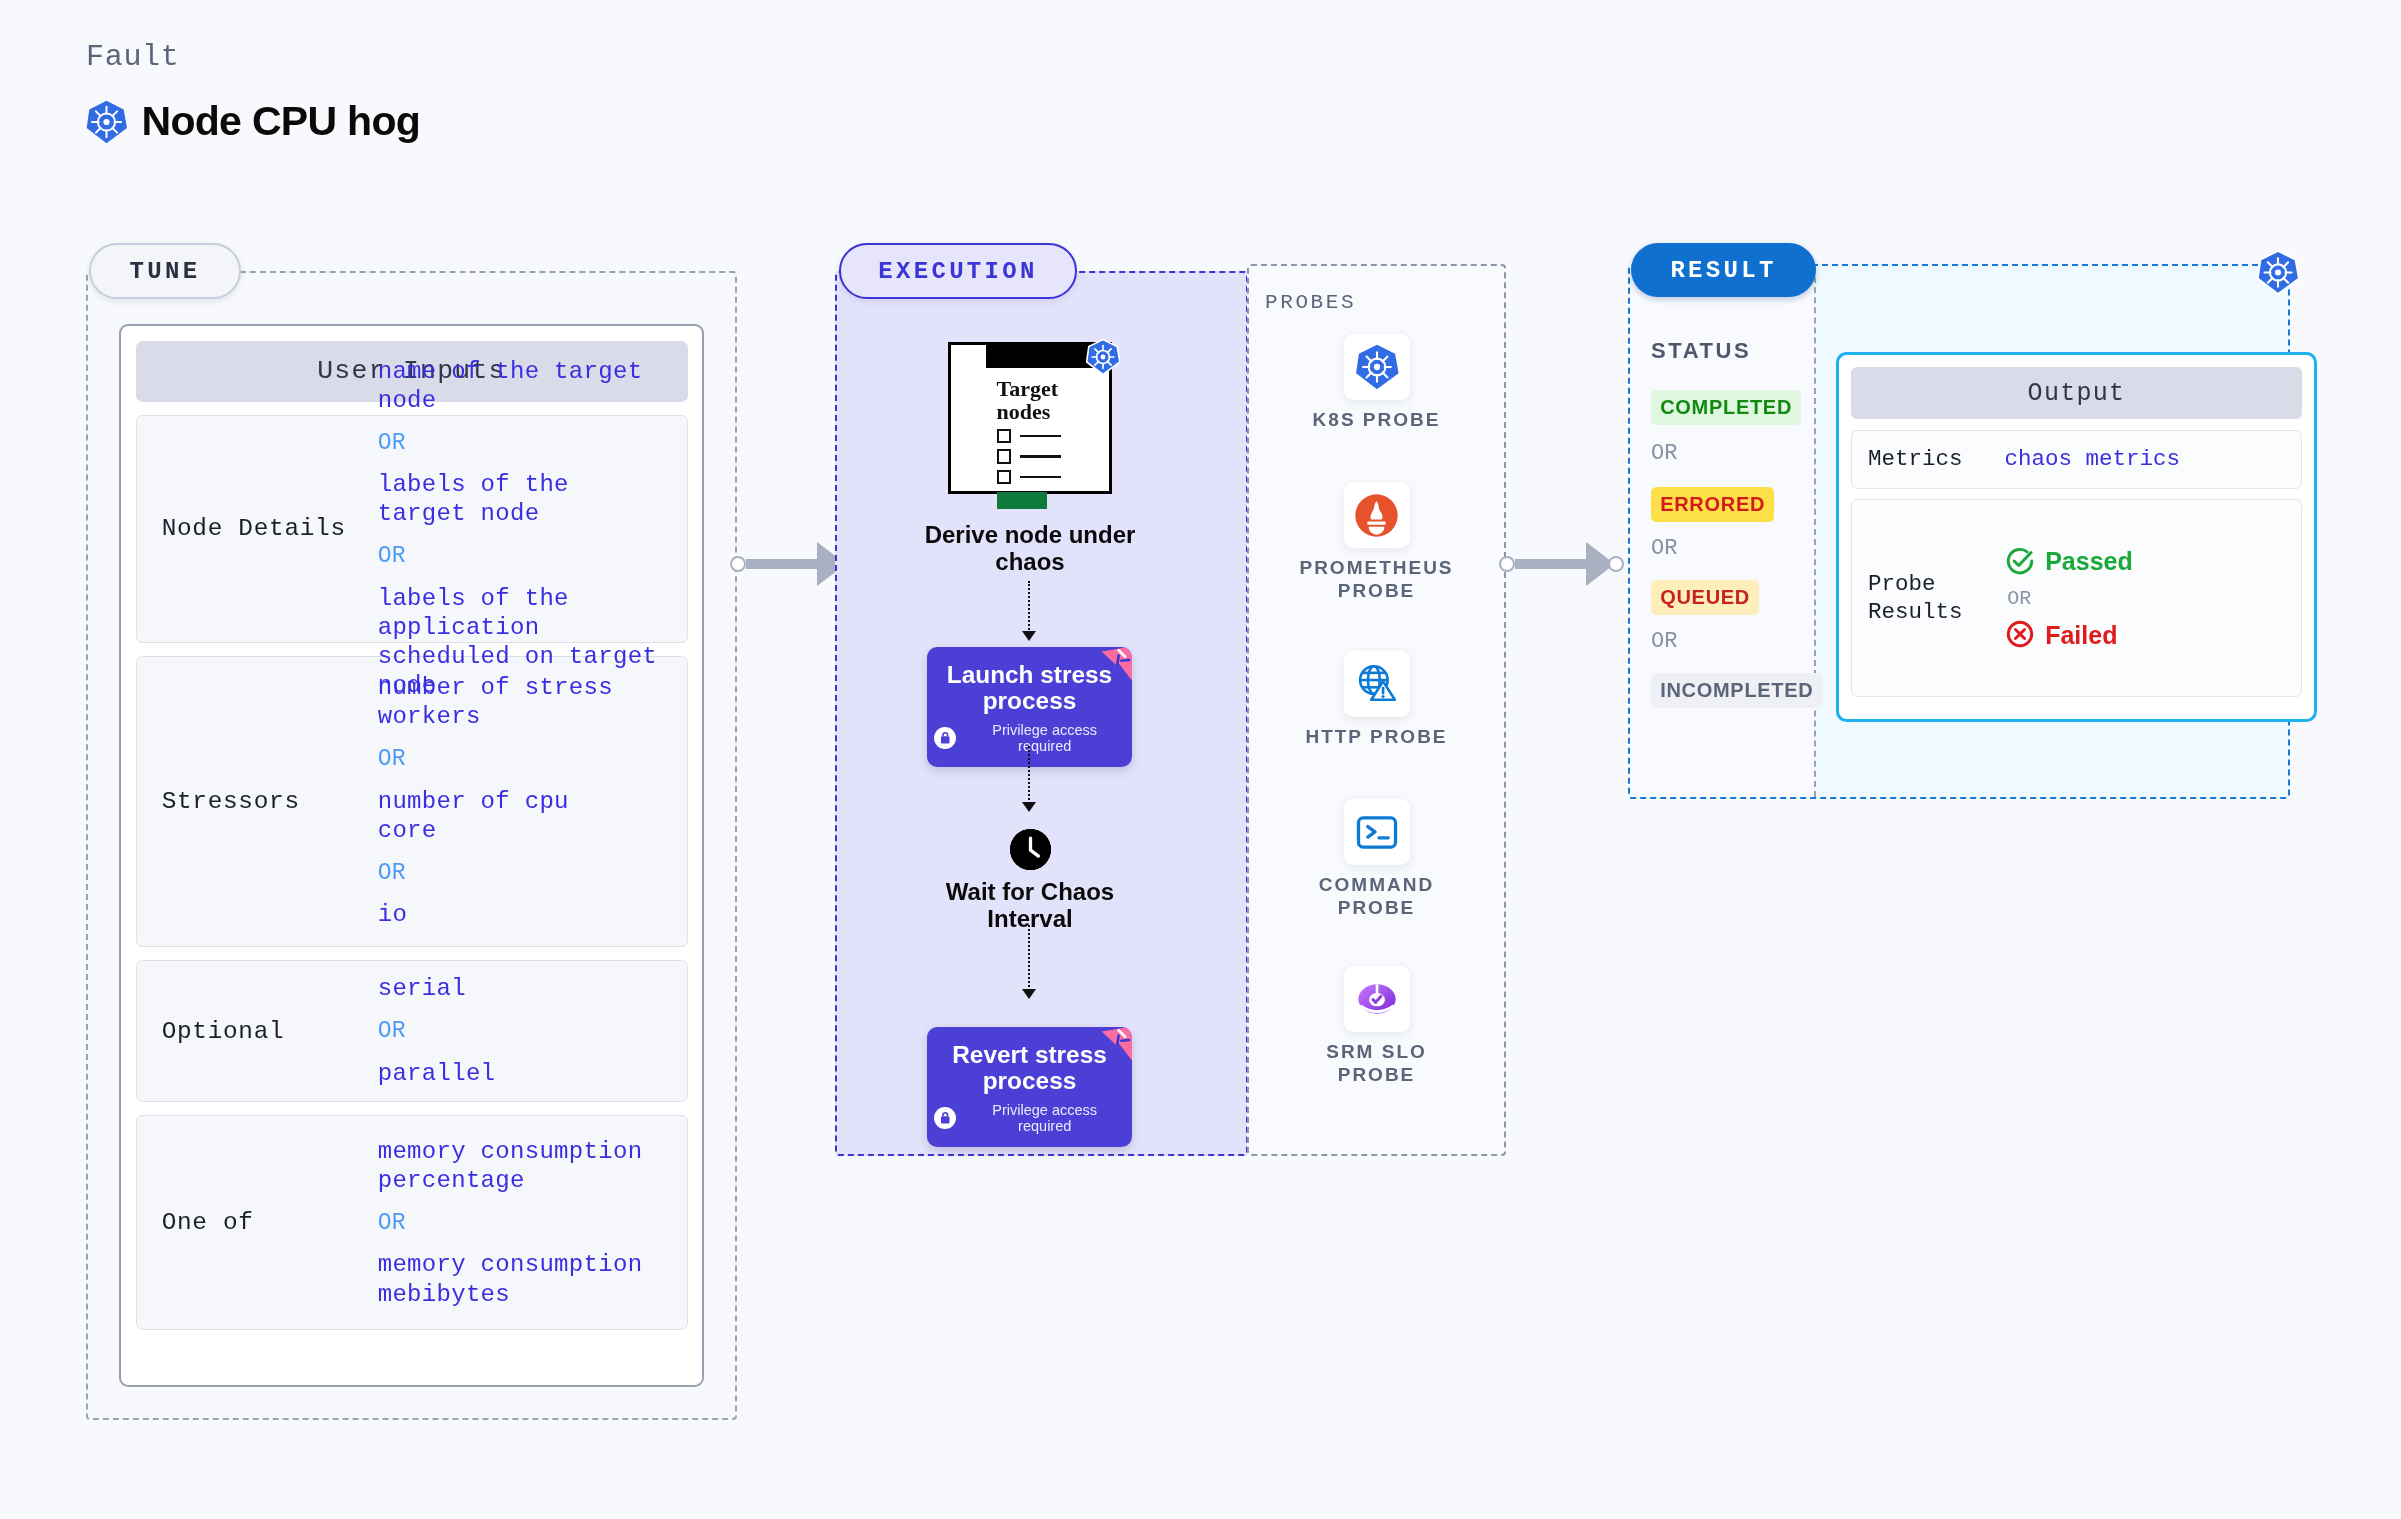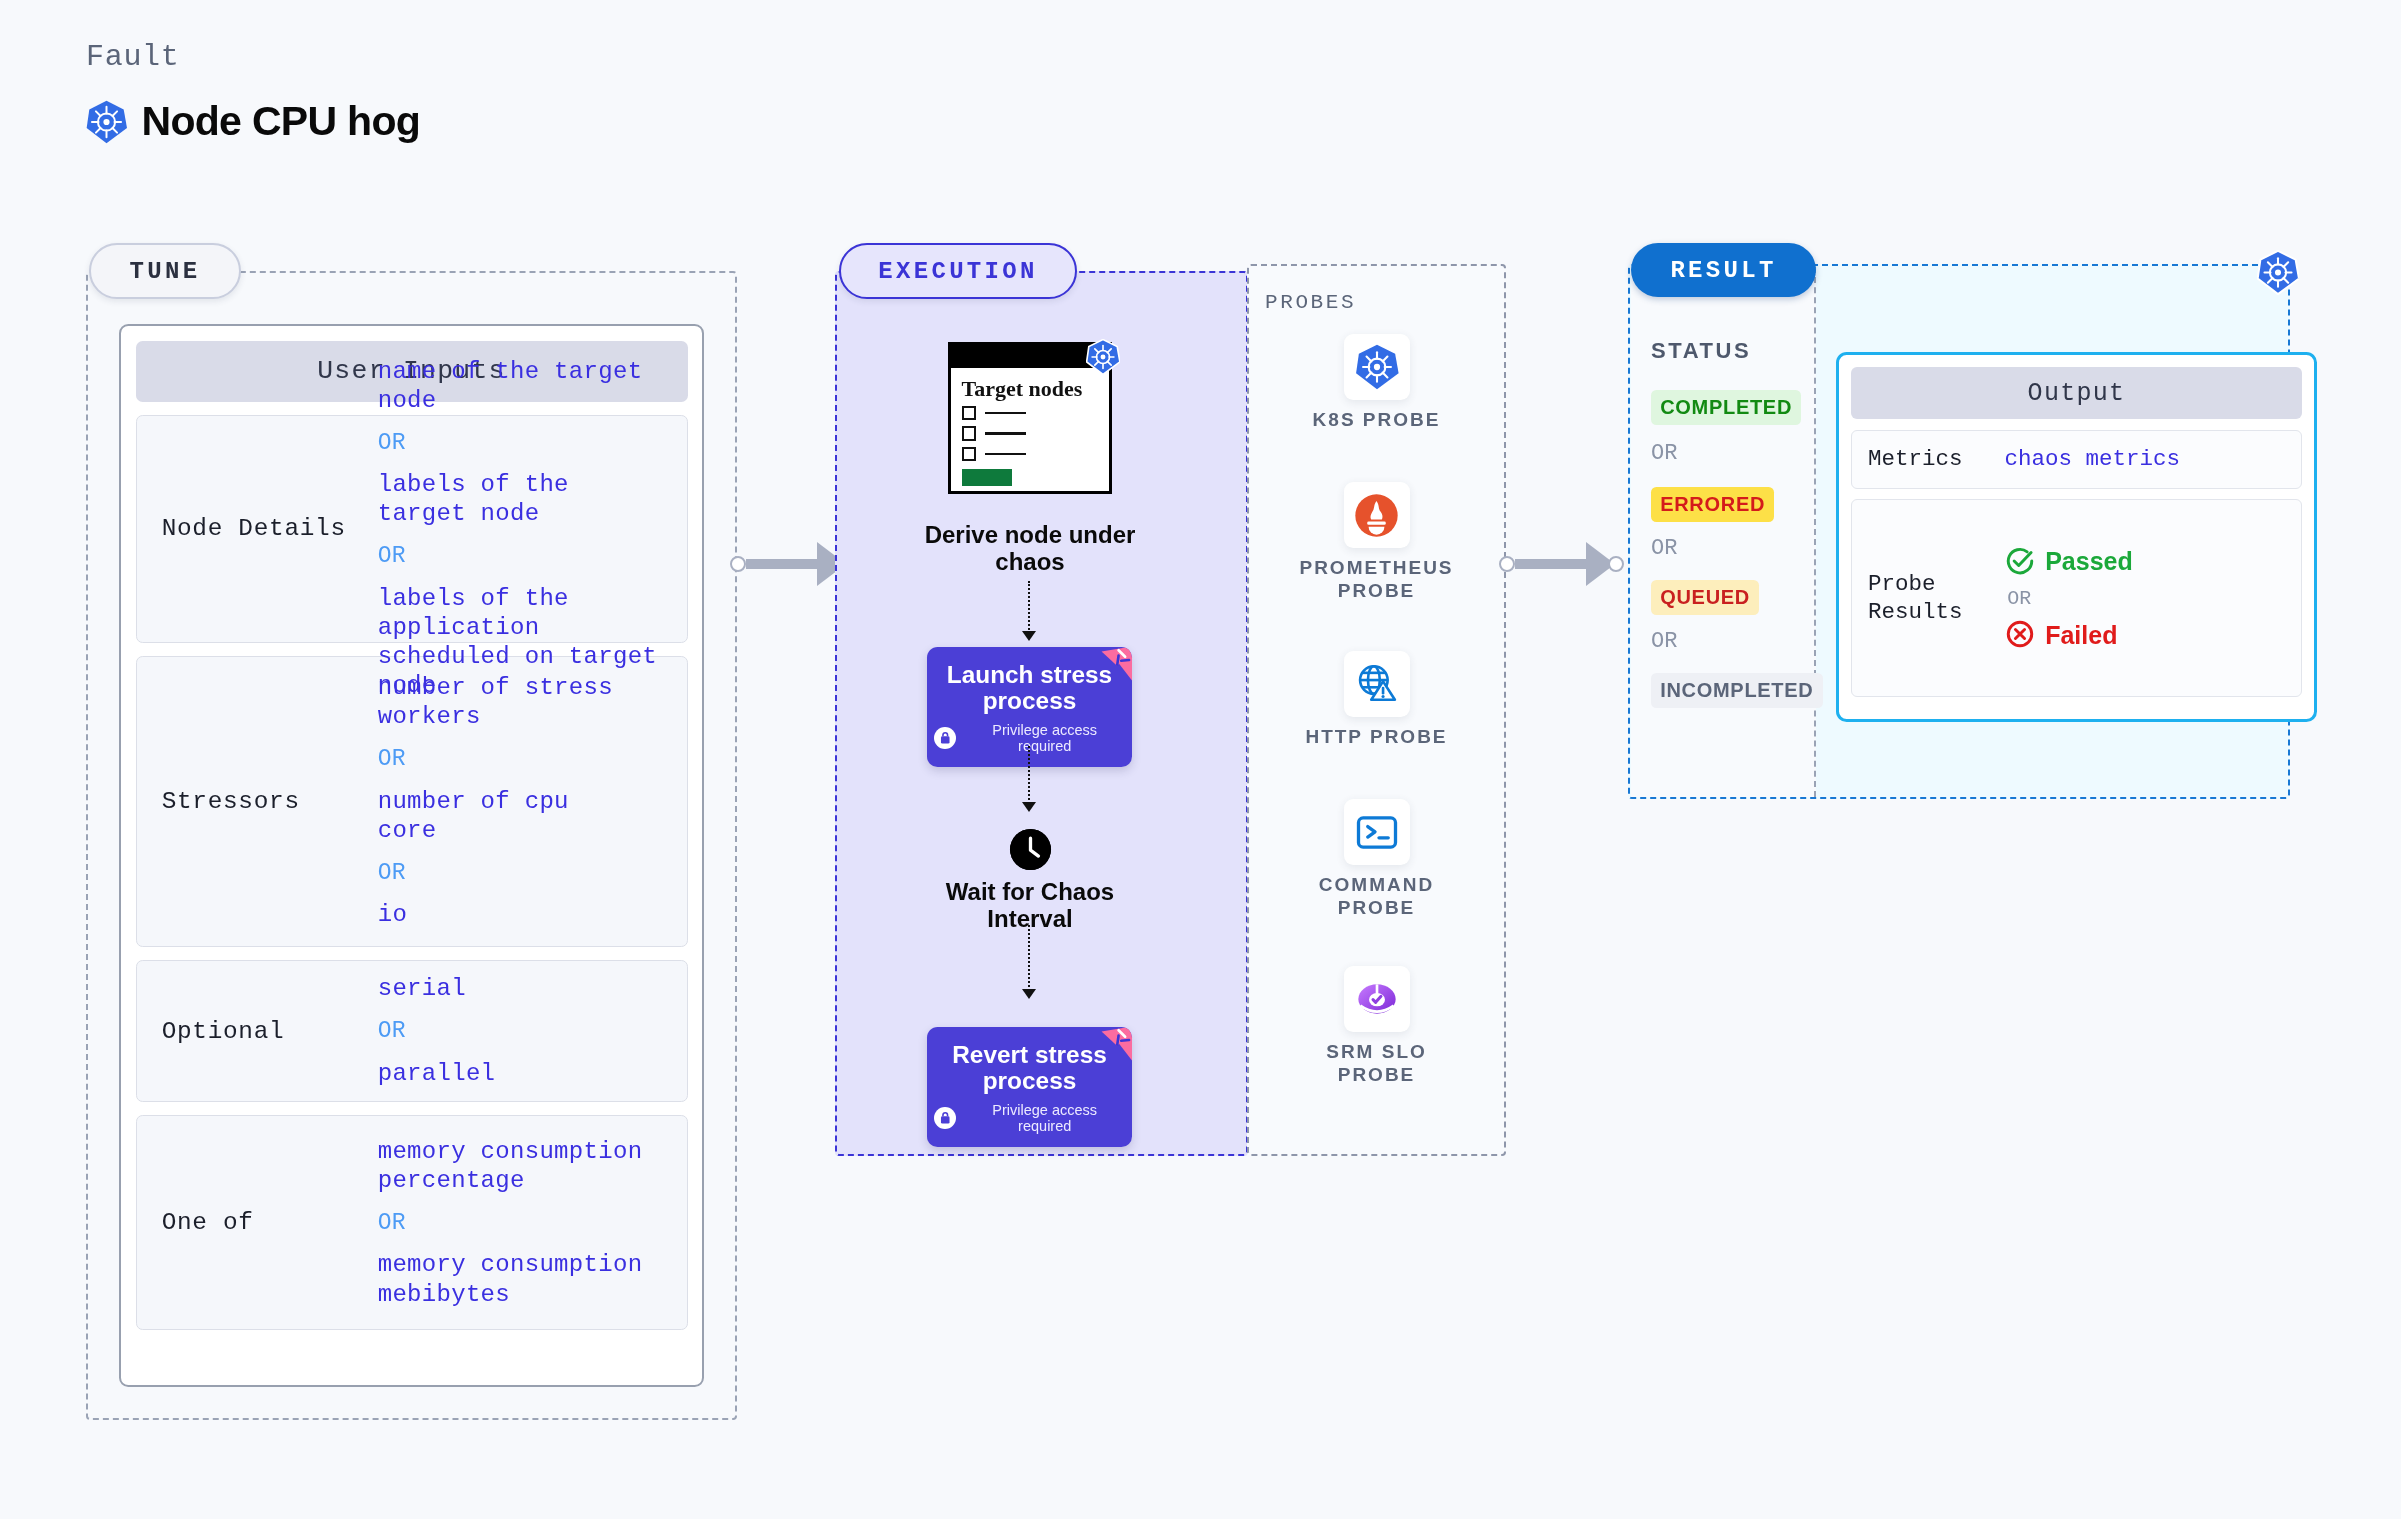--- a/index.html
+++ b/index.html
@@ -171,21 +171,21 @@
   .probe-result-text { font-size:25px; font-weight:bold; }
   .pr-or {
     font-family:"Liberation Mono", monospace;
     font-size:20px; color:#8a93a6; margin:9.2px 0 9.2px 2.6px;
   }
 
   
   .flow-node { position:absolute; text-align:center; }
   #target-card {
     position:absolute; left:948px; top:342px; width:164px; height:152px;
-    background:#ffffff; border:3.3px solid #000000;
+    background:#ffffff; border:3.3px solid #000000;padding-left:35px;
   }
   #target-card .titlebar { height:22.5px; background:#000000; }
   #target-card .body { padding:9.2px 10.6px; }
   #target-card .ttl {
     font-size:22px; font-weight:bold; color:#111; line-height:1.05;
     text-align:left; font-family:"Liberation Serif", serif;
   }
   .cb-row { display:flex; align-items:center; gap:8.6px; margin-top:6px; }
   .cb { width:14.5px; height:14.5px; border:2px solid #111; }
   .cb-line { width:41px; height:2.6px; background:#111; }

